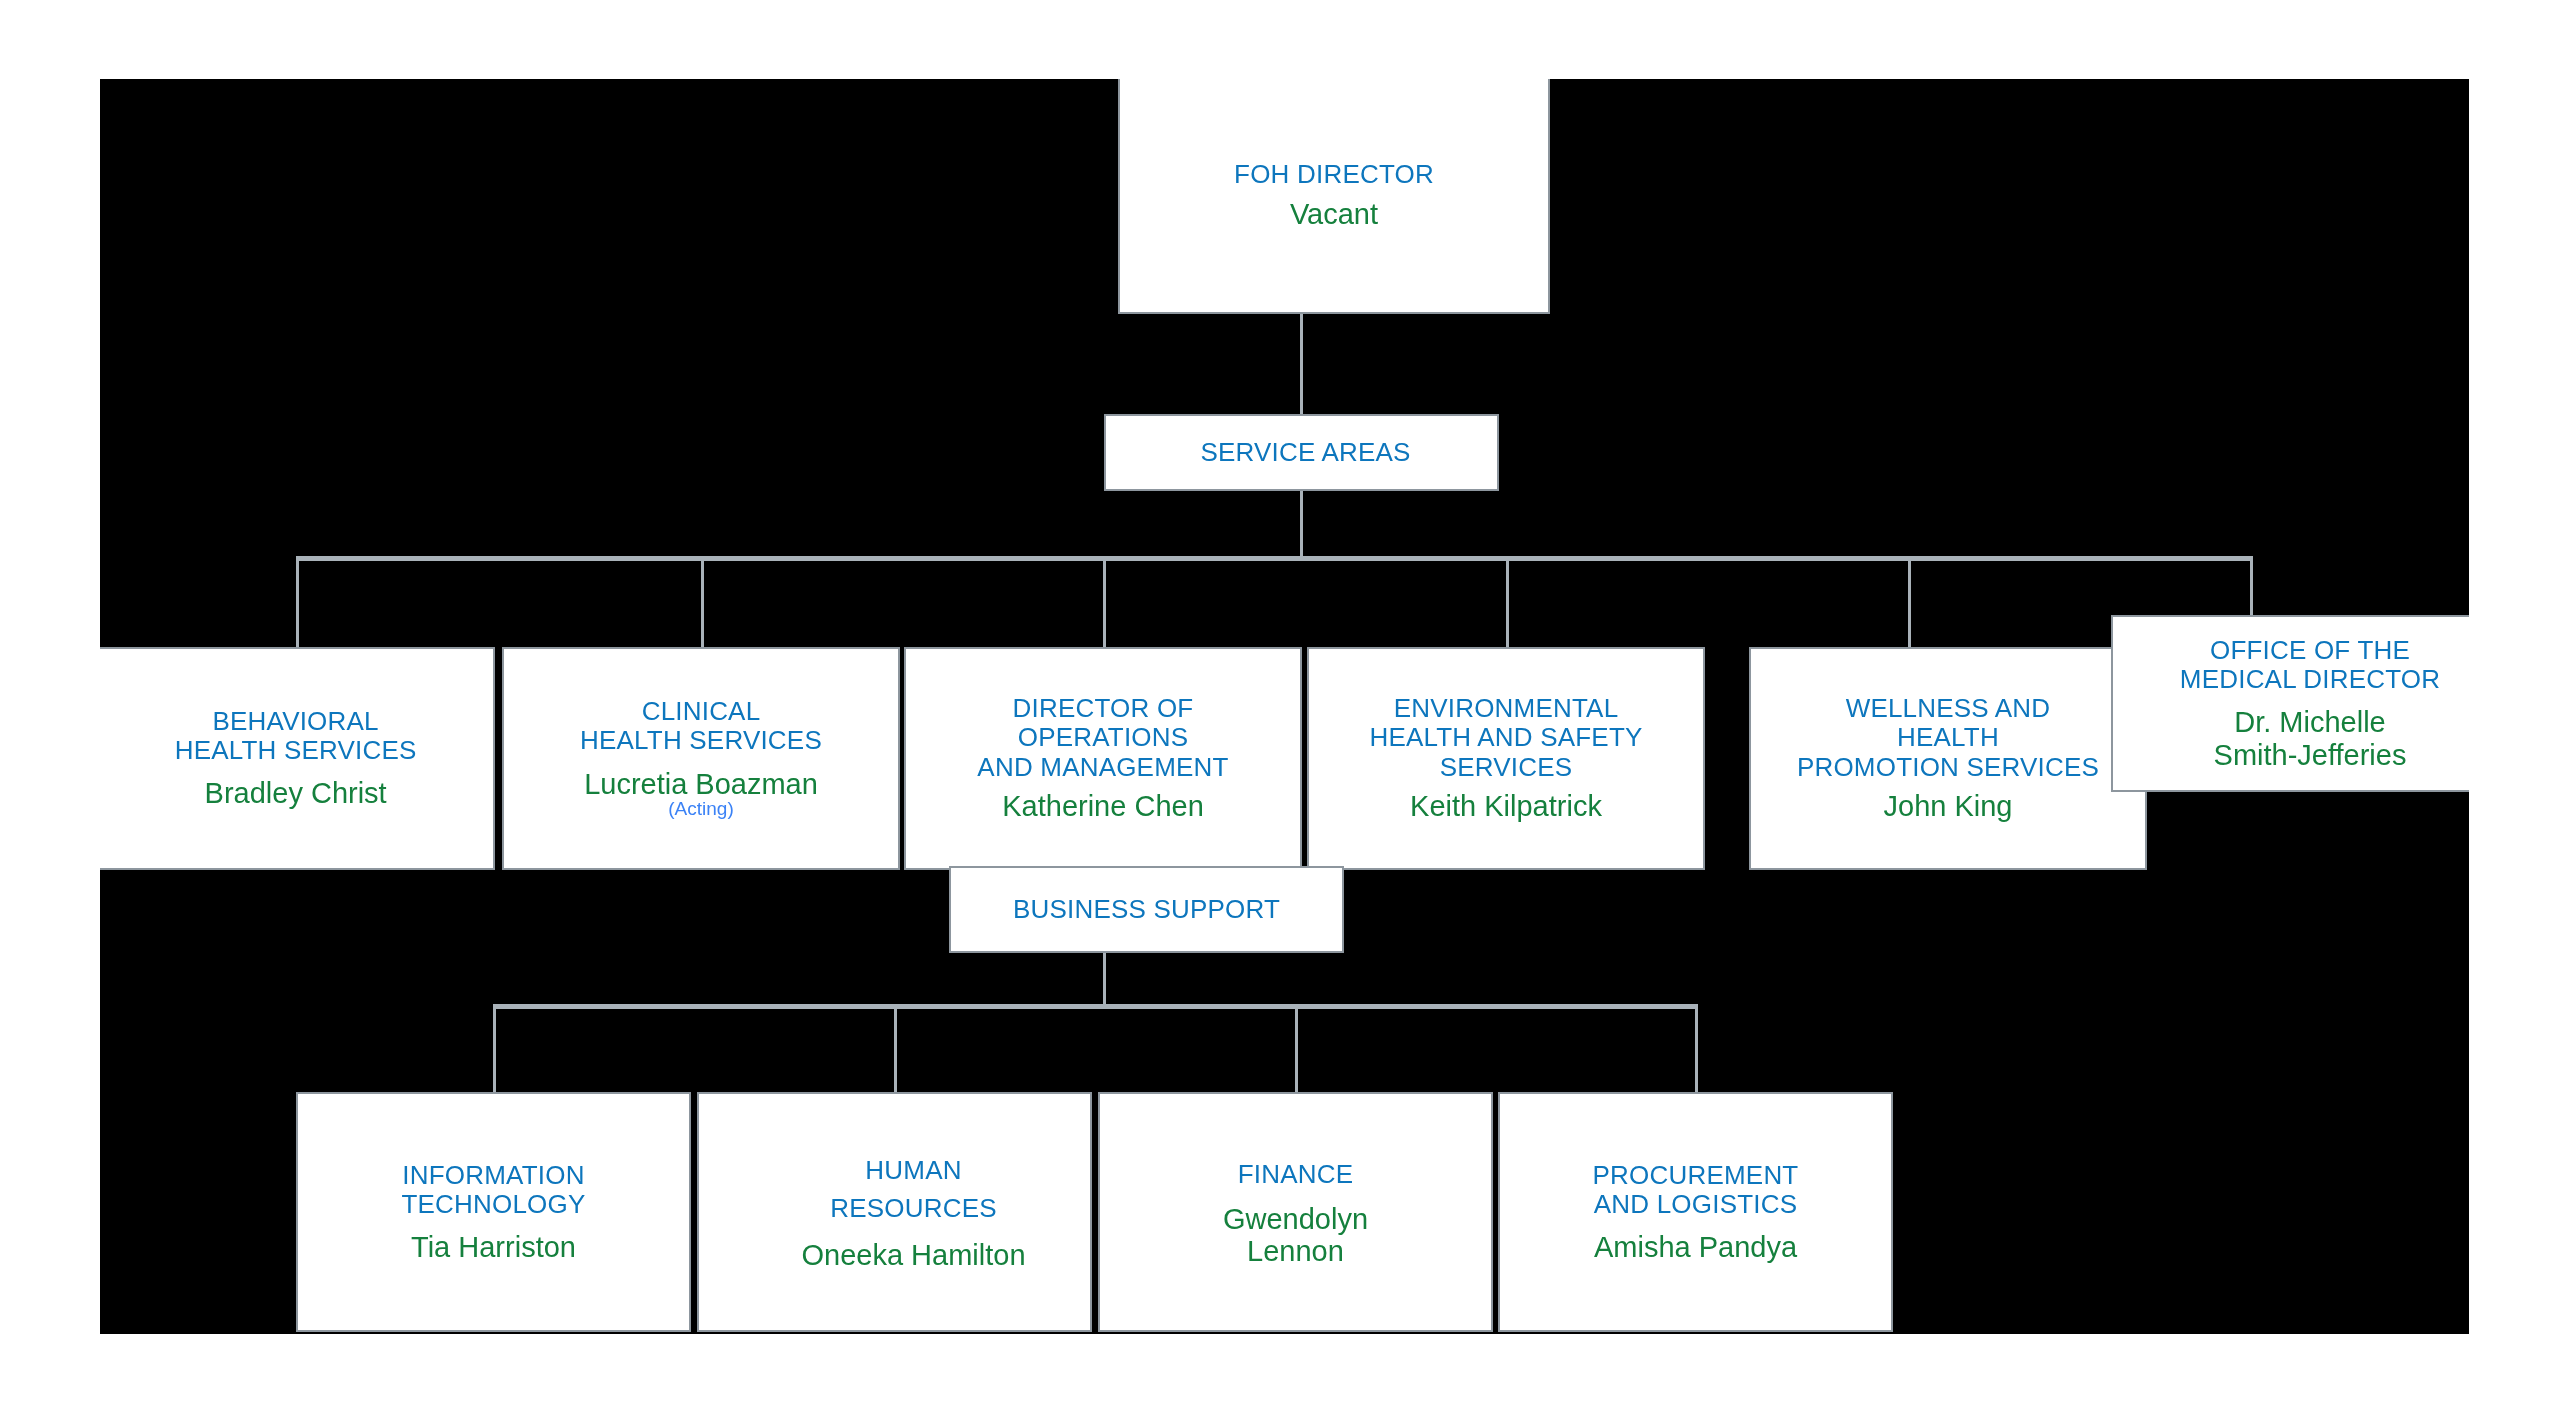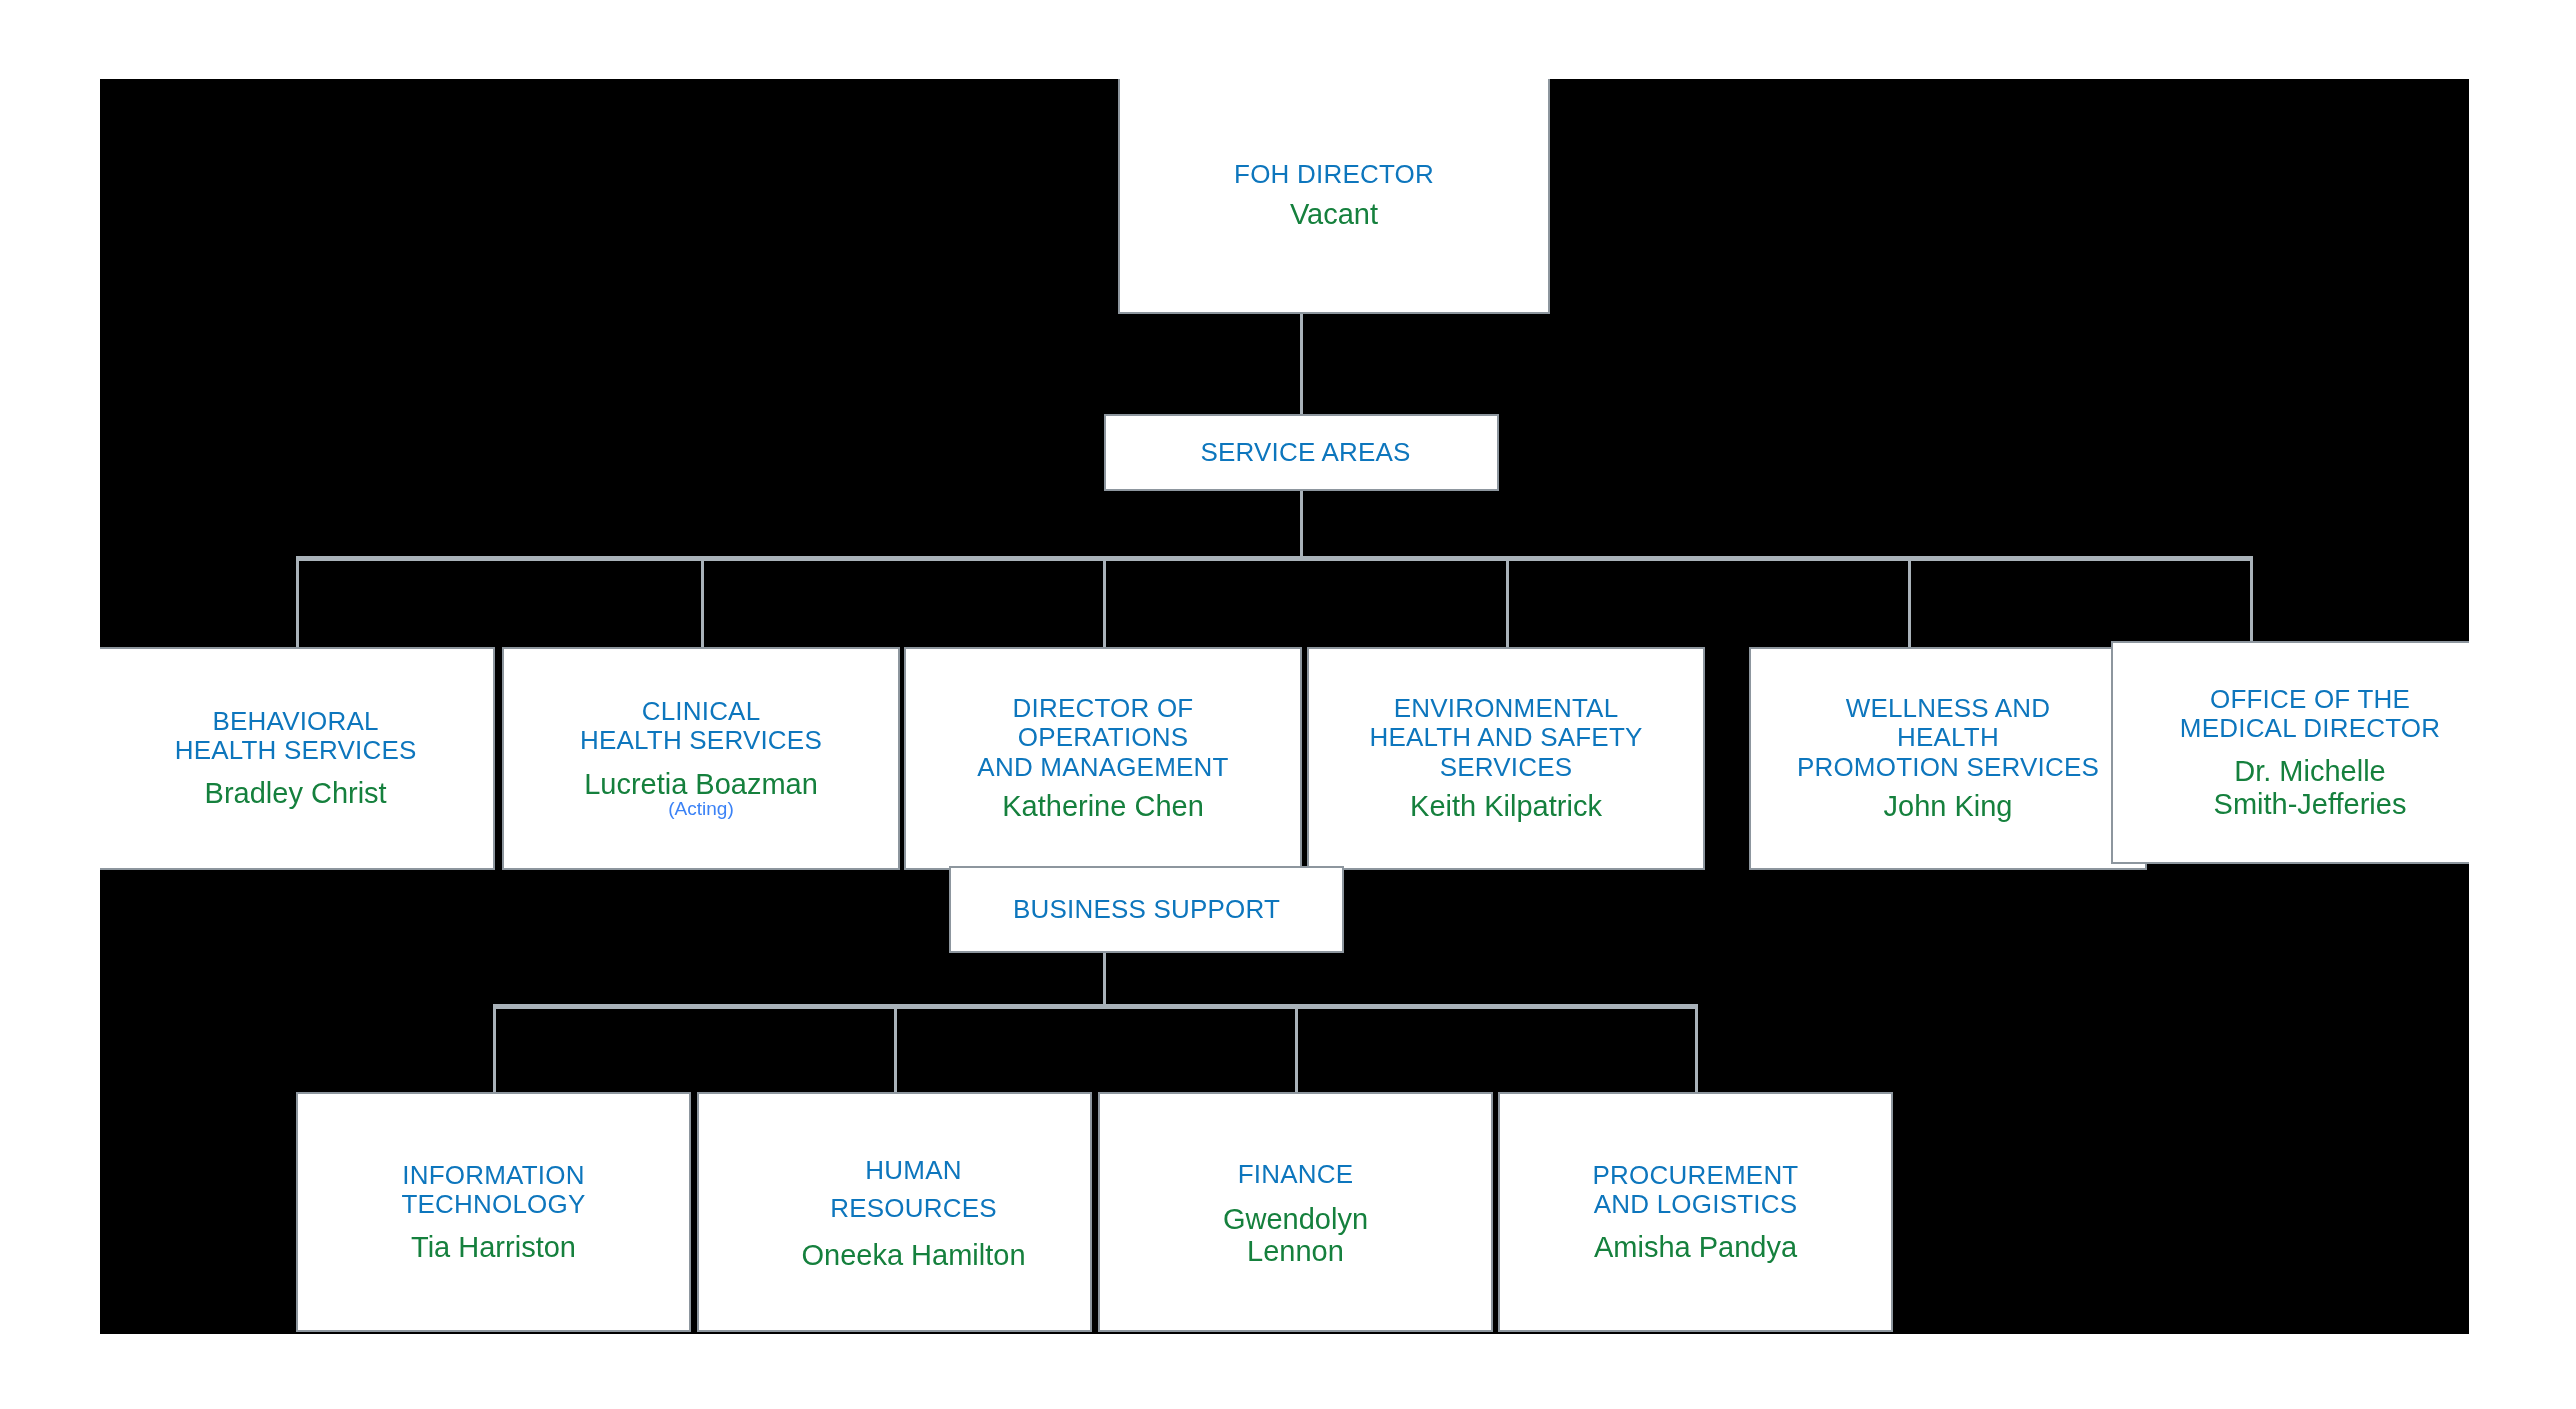--- a/index.html
+++ b/index.html
@@ -151,21 +151,21 @@
       <div class="person">Keith Kilpatrick</div>
     </div>
 
     <div class="node gap-sm" style="left:1609px; top:568px; width:398px; height:223px;margin-left:40px;">
       <div class="title">WELLNESS AND
 HEALTH
 PROMOTION SERVICES</div>
       <div class="person">John King</div>
     </div>
 
-    <div class="node gap-md" style="left:2011px; top:562px; width:398px; height:223px;">
+    <div class="node gap-md" style="left:2011px; top:536px; width:398px; height:177px;">
       <div class="title">OFFICE OF THE
 MEDICAL DIRECTOR</div>
       <div class="person">Dr. Michelle
 Smith-Jefferies</div>
     </div>
 
     <div class="node label-only" style="left:805px; top:787px; width:395px; height:87px;margin-left:44px;">
       <div class="title">BUSINESS SUPPORT</div>
     </div>
 

